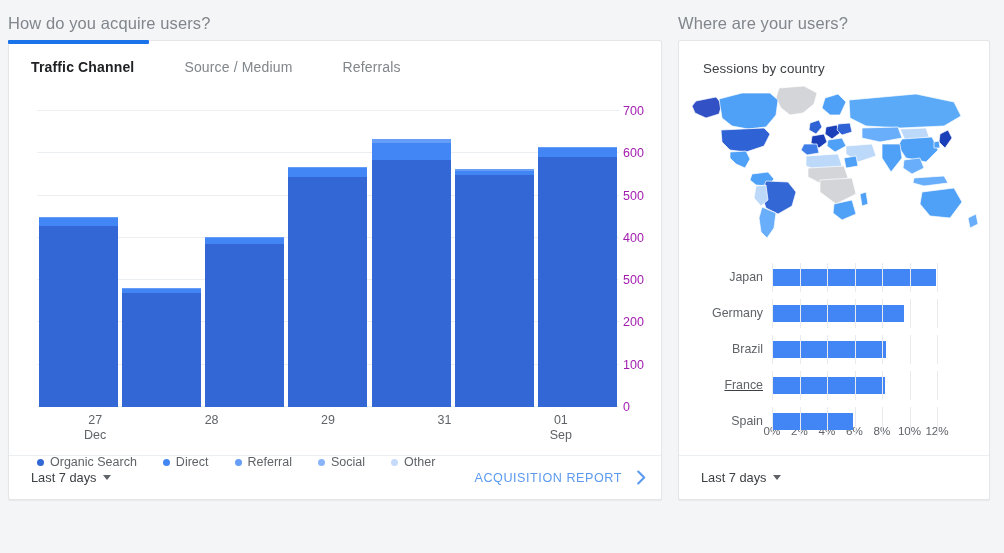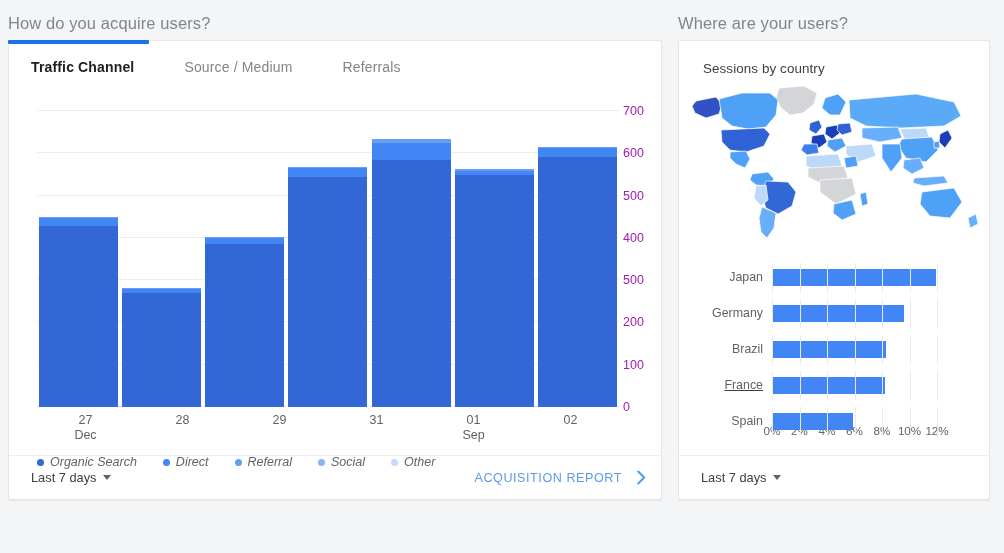--- a/index.html
+++ b/index.html
@@ -81,21 +81,21 @@
   .xaxis {
     position: absolute; left: 28px; top: 320px; width: 582px;
     display: flex;
   }
   .xtick { flex: 1; text-align: center; font-size: 12.5px; color: #5f6368; line-height: 15px; }
   .xtick .sub { display: block; }
 
   
   .legend {
     position: absolute; left: 28px; top: 362px;
-    display: flex; align-items: center; font-style: italic;
+    display: flex; align-items: center;
   }
   .leg-item { display: flex; align-items: center; margin-right: 26px; }
   .leg-dot { width: 7px; height: 7px; border-radius: 50%; margin-right: 6px; }
   .leg-label { font-size: 12.5px; color: #5f6368; }
 
   
   .footer {
     position: absolute; left: 0; right: 0; bottom: 0;
     height: 44px;
     border-top: 1px solid #eceff1;
@@ -237,21 +237,20 @@
             <div class="ytick" style="top: 102.571px;">500</div>
             <div class="ytick" style="top: 60.2857px;">600</div>
             <div class="ytick" style="top: 18px;">700</div>
           </div>
         <div class="xaxis" id="xaxis">
             <div class="xtick"><span>27</span><span class="sub">Dec</span></div>
             <div class="xtick"><span>28</span></div>
             <div class="xtick"><span>29</span></div>
             <div class="xtick"><span>31</span></div>
             <div class="xtick"><span>01</span><span class="sub">Sep</span></div>
-            <div class="xtick"><span>02</span></div>
           </div>
         <div class="legend" id="legend">
             <div class="leg-item">
               <span class="leg-dot" style="background: rgb(51, 103, 214);"></span>
               <span class="leg-label">Organic Search</span>
             </div>
             <div class="leg-item">
               <span class="leg-dot" style="background: rgb(66, 133, 244);"></span>
               <span class="leg-label">Direct</span>
             </div>

